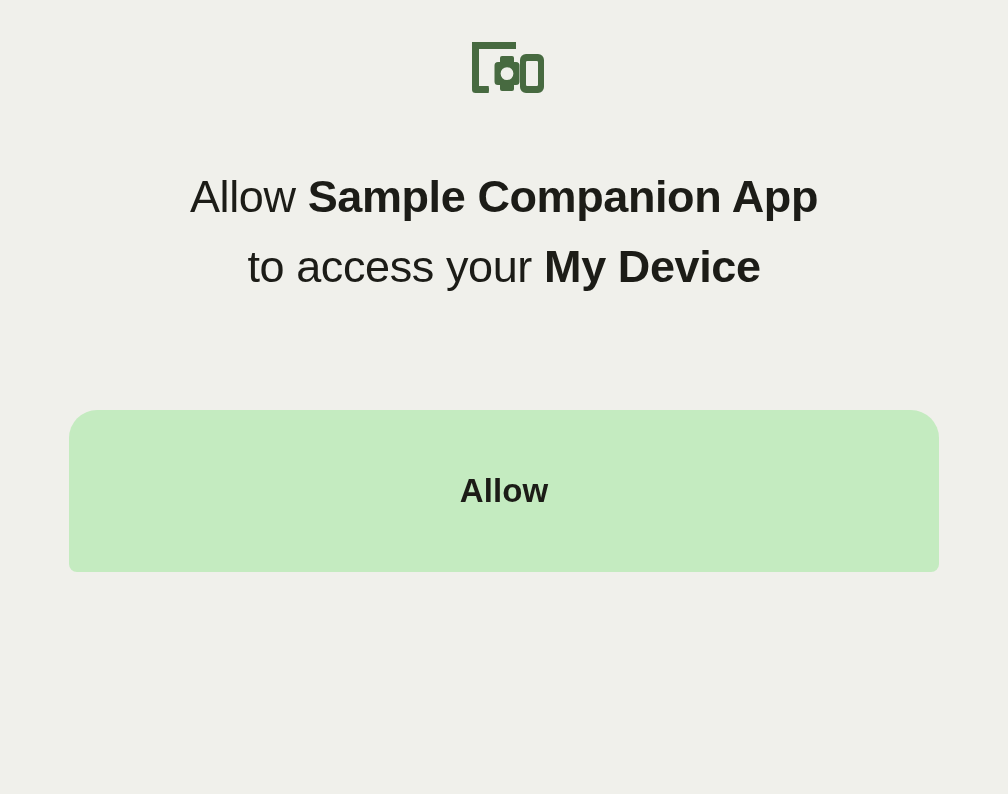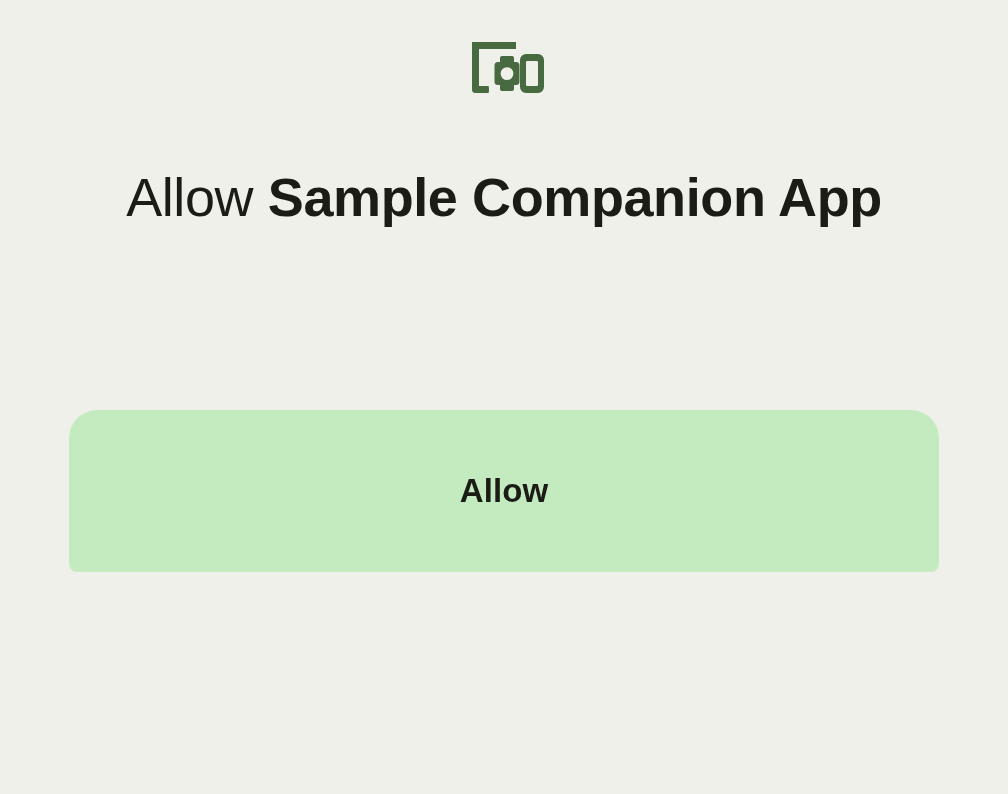--- a/index.html
+++ b/index.html
@@ -43,21 +43,21 @@
     width: 88px;
     height: 68px;
   }
 
   
   .title-block {
     margin-top: 60px;
     width: 940px;
     text-align: center;
     color: #1C1C17;
-    font-size: 54px;
+    font-size: 45px;
     line-height: 70px;
     letter-spacing: -0.4px;
     font-weight: 400;
     padding: 0 10px;
     box-sizing: border-box;
   }
 
   .title-line {
     display: block;
     white-space: nowrap;
@@ -127,19 +127,20 @@
                  M47 33.2 a6.4 6.4 0 1 0 0 12.8 a6.4 6.4 0 0 0 0 -12.8 Z" fill-rule="evenodd"></path>
 
         <path d="M66 20 h12 a6 6 0 0 1 6 6 v27 a6 6 0 0 1 -6 6 h-12 a6 6 0 0 1 -6 -6 v-27 a6 6 0 0 1 6 -6 Z
                  M67.2 27 h9.6 a1.2 1.2 0 0 1 1.2 1.2 v22.6 a1.2 1.2 0 0 1 -1.2 1.2 h-9.6 a1.2 1.2 0 0 1 -1.2 -1.2 v-22.6 a1.2 1.2 0 0 1 1.2 -1.2 Z" fill-rule="evenodd"></path>
       </g>
     </svg>
   </div>
 
   <div class="title-block">
     <span class="title-line"><span>Allow </span><span class="title-strong">Sample Companion App</span></span>
+    <span class="title-line"><span>to access your </span><span class="title-strong">My Device</span></span>
   </div>
 
   <div class="button-stack">
     <button class="choice-button top">Allow</button>
   </div>
 
 </div>
 
 </body></html>

